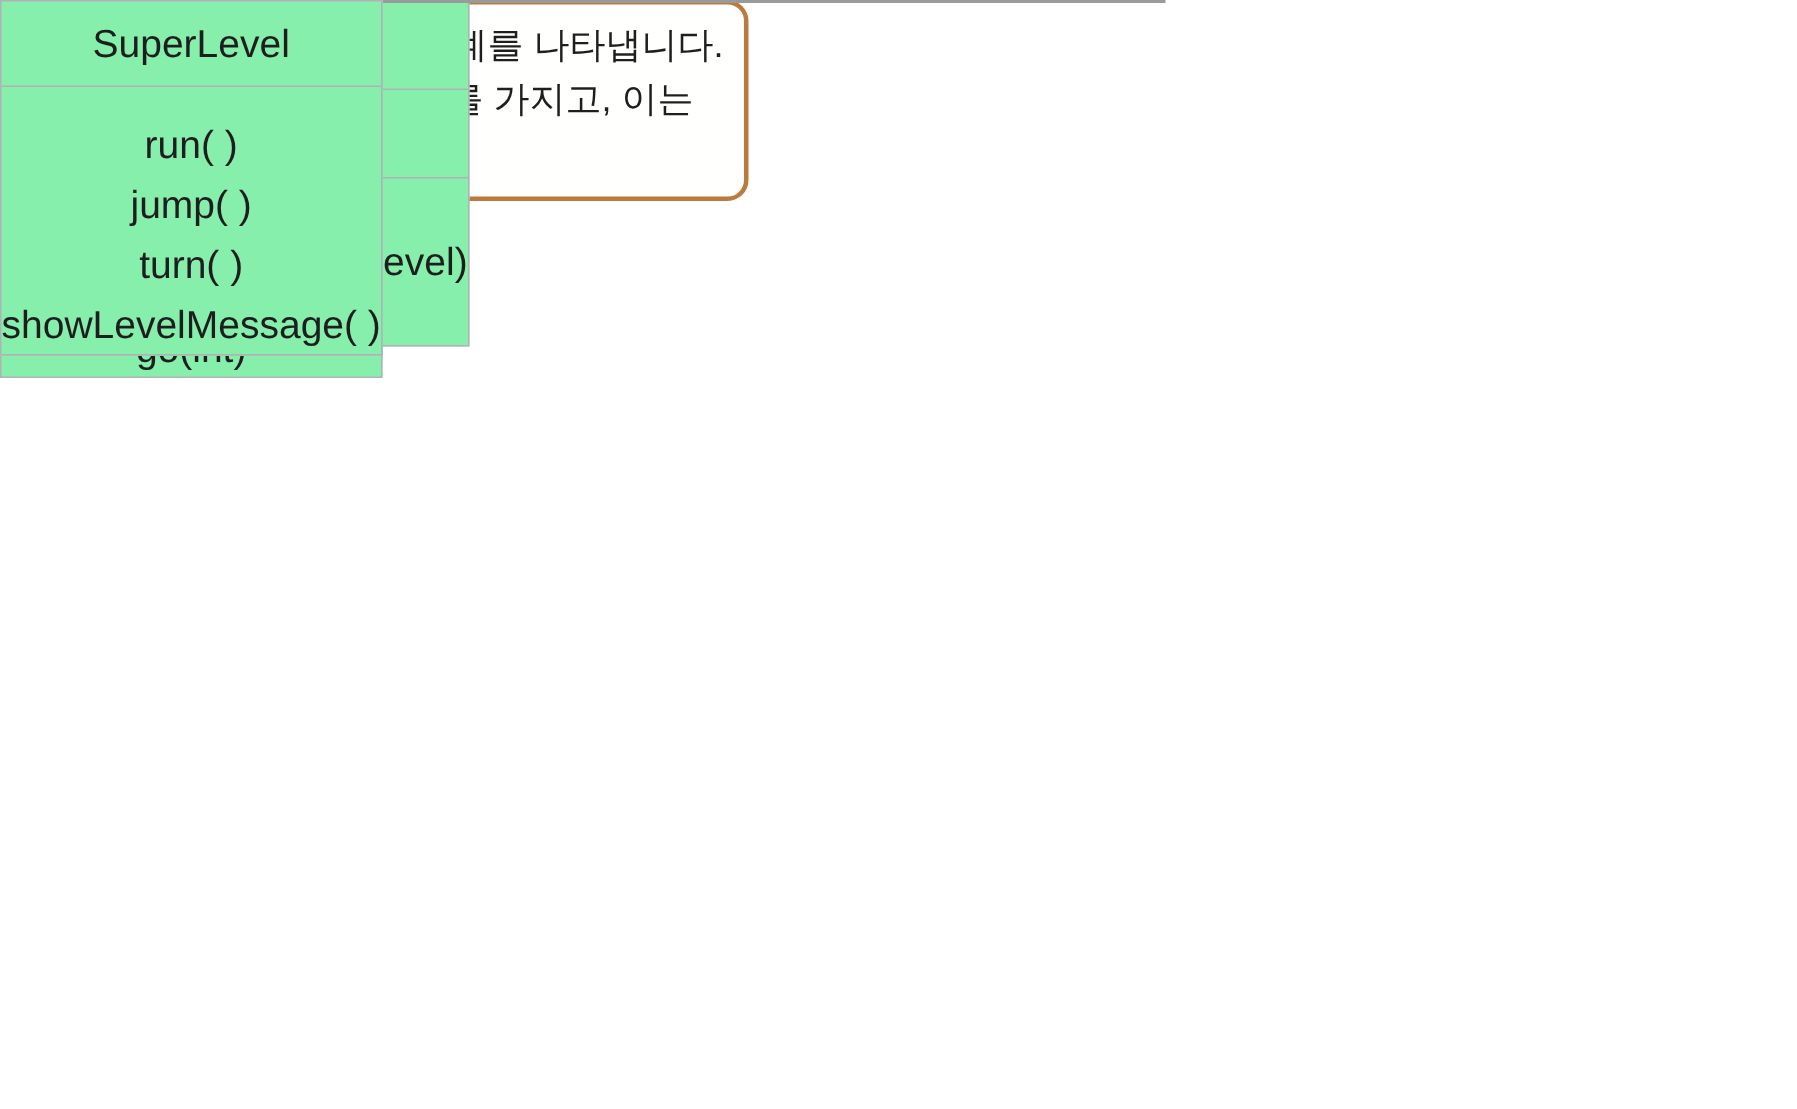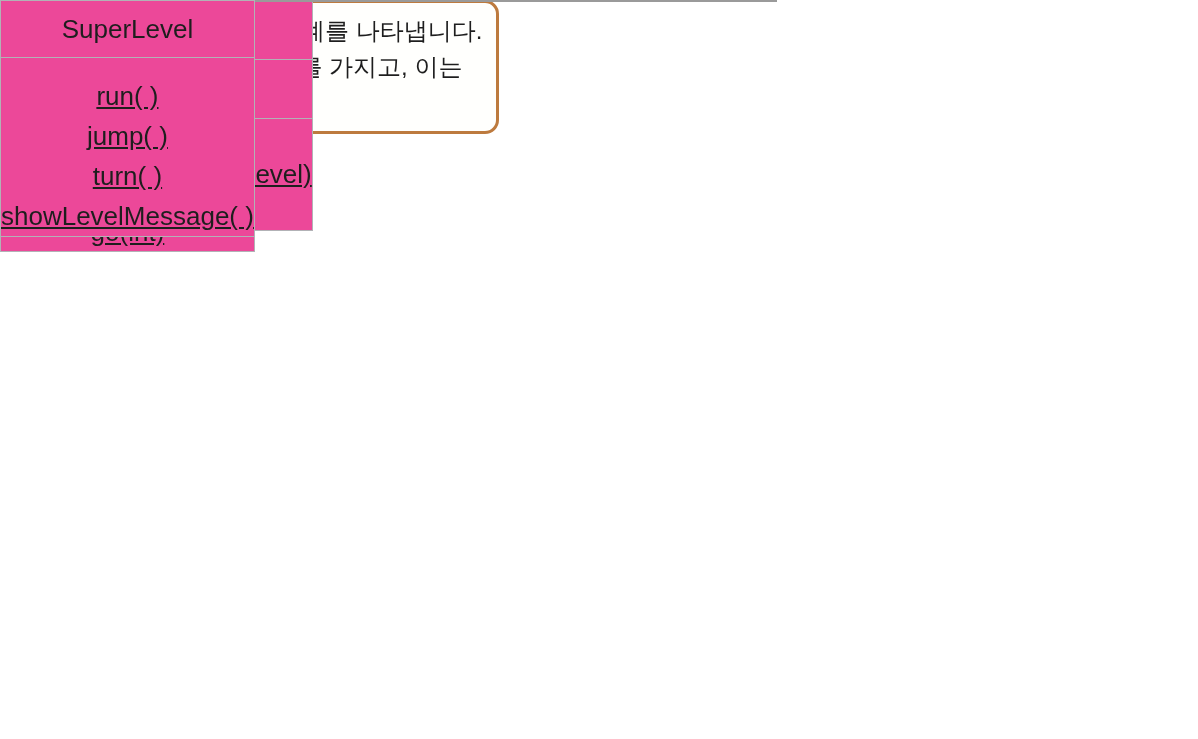--- a/index.html
+++ b/index.html
@@ -3,31 +3,31 @@
 <meta charset="utf-8">
 <style>
   html, body { margin:0; padding:0; }
   body {
     width:1198px; height:739px; position:relative; overflow:hidden;
     background:#ffffff; color:#1e1e1e;
     font-family:"Liberation Sans", sans-serif;
   }
   
   .uml {
-    position:absolute; background:#ec4899;
+    position:absolute; background:#86efac;
     border:1px solid #b2b2b6; box-sizing:border-box;
     display:flex; flex-direction:column; text-align:center;
   }
   .uml .sec {
     display:flex; align-items:center; justify-content:center;
     border-bottom:1px solid #b2b2b6; font-size:26px;
   }
   .uml .methods {
     display:flex; flex-direction:column; justify-content:center;
-    font-size:26px; flex:1 1 auto; border-bottom:none;text-decoration:underline;
+    font-size:26px; flex:1 1 auto; border-bottom:none;
   }
   .uml .methods .m { line-height:37px; }
   .italic { font-style:italic; }
 
   #player       { left:4;   top:161; width:387; height:273; }
   #player .sec.title { height:58px; flex:0 0 58px; }
   #player .sec.field { height:58px; flex:0 0 58px; }
 
   #playerLevel  { left:506; top:108; width:291; height:300; }
   #playerLevel .sec.title { height:59px; flex:0 0 59px; }

